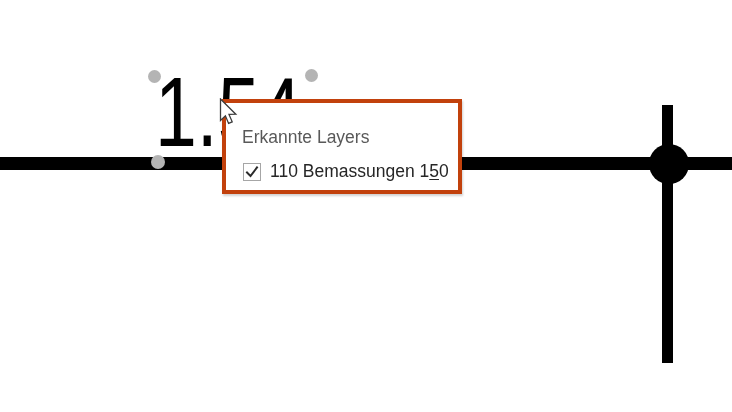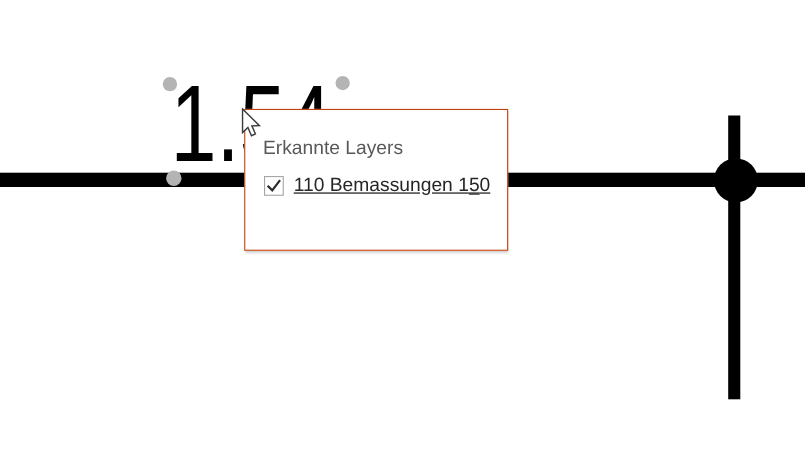--- a/index.html
+++ b/index.html
@@ -58,41 +58,40 @@
     background: #b4b4b4;
     z-index: 3;
   }
   .handle.tl { left: 148px; top: 70px; }
   .handle.tr { left: 305px; top: 69px; }
   .handle.bl { left: 151px; top: 155px; width: 14px; height: 14px; }
   
   .popup {
     position: absolute;
     left: 222px; top: 99px;
-    width: 240px; height: 129px;
+    width: 240px; height: 95px;
     background: #ffffff;
-    border: 1px solid #c2410c;
+    border: 4px solid #c2410c;
     box-shadow: 1px 2px 2px rgba(0,0,0,0.18);
     box-sizing: border-box;
     z-index: 5;
   }
   .popup-title {
     position: absolute;
     left: 16px; top: 24px;
     font-size: 17.5px;
     color: #595959;
     white-space: nowrap;
   }
   .popup-row {
     position: absolute;
     left: 17px; top: 58px;
     display: flex;
     align-items: center;
     white-space: nowrap;
-    text-decoration: underline;
   }
   .checkbox {
     width: 18px; height: 18px;
     border: 1px solid #a6a6a6;
     background: #ffffff;
     box-sizing: border-box;
     display: inline-flex;
     align-items: center;
     justify-content: center;
     flex: 0 0 auto;

